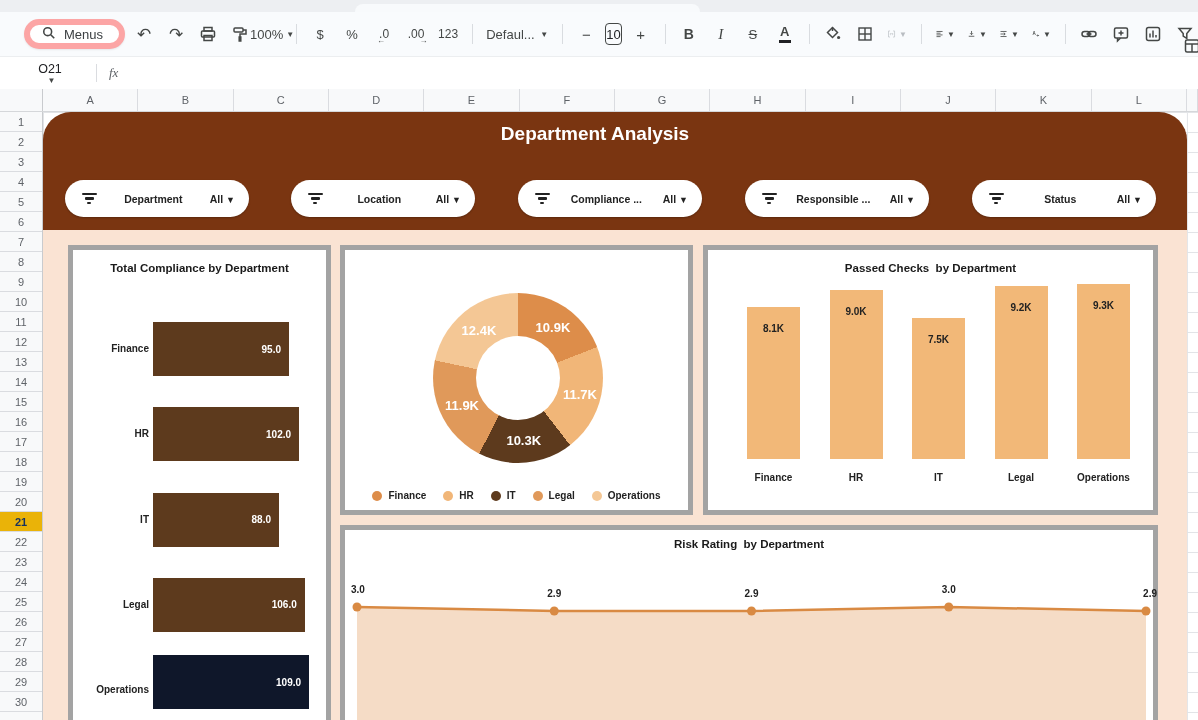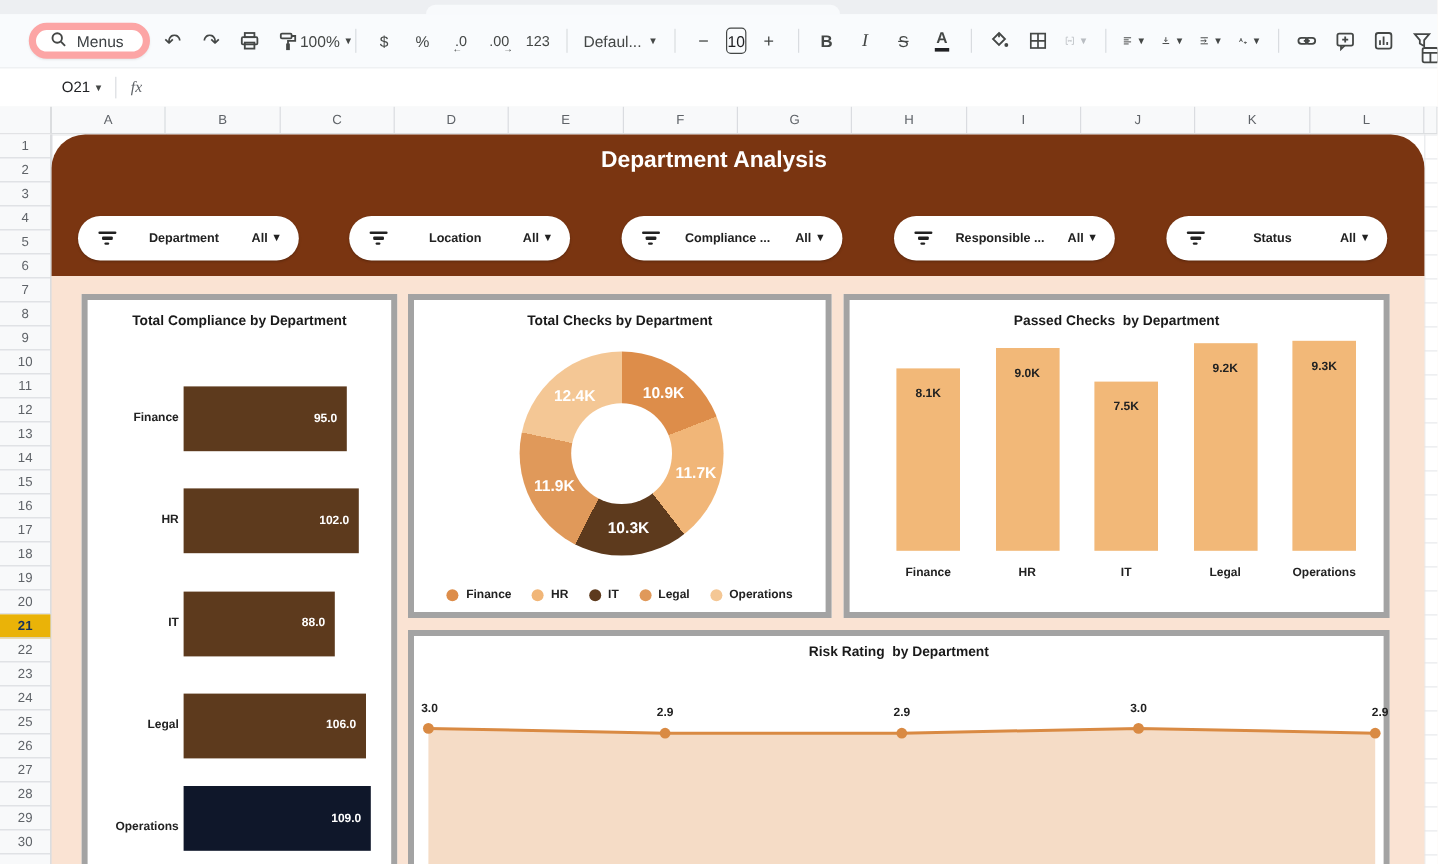--- a/index.html
+++ b/index.html
@@ -25,21 +25,21 @@
   .b-color { font-weight:bold; font-size:13px; border-bottom:3px solid #202124; line-height:1.1; padding:0 1px; }
   .dec { position:relative; font-size:12px; }
   .dec small { position:absolute; font-size:8px; bottom:-4px; }
   .dec.l small { left:-2px; }
   .dec.r small { right:-3px; }
   .grayed { color:#b9bdc2; }
   .abs-right { position:absolute; right:-7px; top:20px; }
 
   
   .fbar { position:absolute; left:0; top:56px; width:1198px; height:34px; background:#fff; border-top:1px solid #eceef0; border-bottom:1px solid #e1e3e6; display:flex; align-items:center; }
-  .namebox { width:96px; display:flex; align-items:center; justify-content:flex-end; padding:0 10px 0 14px; font-size:12.5px; color:#202124; }
+  .namebox { width:96px; display:flex; align-items:center; justify-content:flex-end; padding:0 10px 0 14px; font-size:12.5px; color:#202124;flex-direction:column; }
   .fdiv { width:1px; height:18px; background:#dadce0; margin-right:12px; }
   .fx { font-family:"Liberation Serif", serif; font-style:italic; color:#5f6368; font-size:13px; }
 
   
   .colheads { position:absolute; left:0; top:89px; width:1198px; height:23px; display:flex; background:#f8f9fa; border-bottom:1px solid #d5d7da; }
   .corner { width:43px; height:100%; background:#f8f9fa; border-right:1px solid #c9cbce; }
   .ch { width:95.33px; height:100%; display:flex; align-items:center; justify-content:center; font-size:11px; color:#5f6368; border-right:1px solid #dadce0; }
   .ch-fill { flex:1; }
   .rowheads { position:absolute; left:0; top:112px; width:43px; height:608px; background:#f8f9fa; border-right:1px solid #c9cbce; }
   .rh { height:20px; display:flex; align-items:center; justify-content:center; font-size:11px; color:#5f6368; border-bottom:1px solid #dadce0; }
@@ -54,21 +54,21 @@
   .dash { position:absolute; left:43px; top:112px; width:937px; height:608px; }
   .dash-header { position:absolute; left:0; top:0; width:1144px; height:118px; background:#7a3511; border-radius:28px 28px 0 0; }
   .dash-title { position:absolute; left:0; top:11px; width:1104px; text-align:center; color:#fff; font-size:19px; font-weight:bold; }
   .dash-body { position:absolute; left:0; top:118px; width:1144px; height:490px; background:#fae3d3; }
 
   .slicer { position:absolute; top:68px; width:184px; height:37px; background:#fff; border-radius:19px; display:flex; align-items:center; padding:0 14px 0 16px; box-shadow:0 1px 2px rgba(0,0,0,.25); }
   .flt { display:flex; flex-direction:column; gap:2.5px; align-items:center; width:16px; }
   .flt i { display:block; height:2.2px; background:#222; border-radius:1px; }
   .flt i:nth-child(1){ width:15px; } .flt i:nth-child(2){ width:9px; } .flt i:nth-child(3){ width:3.5px; }
   .slbl { flex:1; text-align:center; font-size:10.5px; font-weight:bold; color:#222; white-space:nowrap; overflow:hidden; }
-  .sval { font-size:10.5px; font-weight:bold; color:#222; display:flex; align-items:flex-start; }
+  .sval { font-size:10.5px; font-weight:bold; color:#222; display:flex; align-items:flex-end; }
   .sval .caret { color:#222; font-size:9px; }
 
   .card { position:absolute; background:#fff; border:5px solid #a3a3a3;margin-top:10px; }
   .card-title { position:absolute; left:0; top:12px; width:100%; text-align:center; font-size:11.5px; font-weight:bold; color:#1a1a1a; white-space:pre; }
 
   #card1 { left:25px; top:123px; width:263px; height:485px; }
   #card2 { left:297px; top:123px; width:353px; height:270px; }
   #card3 { left:660px; top:123px; width:455px; height:270px; }
   #card4 { left:297px; top:403px; width:818px; height:205px; }
 
@@ -399,21 +399,20 @@
         <div class="hbar" style="top: 157.25px; width: 146.064px; background: rgb(93, 58, 29);">102.0</div>
         <div class="hbar-label" style="top: 242.5px; height: 54px; line-height: 54px;">IT</div>
         <div class="hbar" style="top: 242.5px; width: 126.016px; background: rgb(93, 58, 29);">88.0</div>
         <div class="hbar-label" style="top: 327.75px; height: 54px; line-height: 54px;">Legal</div>
         <div class="hbar" style="top: 327.75px; width: 151.792px; background: rgb(93, 58, 29);">106.0</div>
         <div class="hbar-label" style="top: 413px; height: 54px; line-height: 54px;">Operations</div>
         <div class="hbar" style="top: 405px; width: 156.088px; background: #0f172a;">109.0</div>
       </div>
 
     <div class="card" id="card2">
-      <div class="card-title">Total Checks by Department</div>
     <div class="donut" style="background: conic-gradient(rgb(221, 141, 74) 0deg, rgb(221, 141, 74) 68.6deg, rgb(241, 182, 120) 68.6deg, rgb(241, 182, 120) 142.2deg, rgb(93, 58, 29) 142.2deg, rgb(93, 58, 29) 207.1deg, rgb(224, 153, 90) 207.1deg, rgb(224, 153, 90) 282deg, rgb(244, 199, 149) 282deg, rgb(244, 199, 149) 360deg);"></div>
         <div class="donut-hole"></div>
         <div class="donut-lab" style="left: 207.939px; top: 76.7823px;">10.9K</div>
         <div class="donut-lab" style="left: 235px; top: 144.485px;">11.7K</div>
         <div class="donut-lab" style="left: 178.78px; top: 189.73px;">10.3K</div>
         <div class="donut-lab" style="left: 117.035px; top: 154.681px;">11.9K</div>
         <div class="donut-lab" style="left: 133.964px; top: 79.8312px;">12.4K</div>
         <div class="legend">
           <div class="legend-item" style="position: relative;">
             <div class="legend-dot" style="background: rgb(221, 141, 74);"></div>

